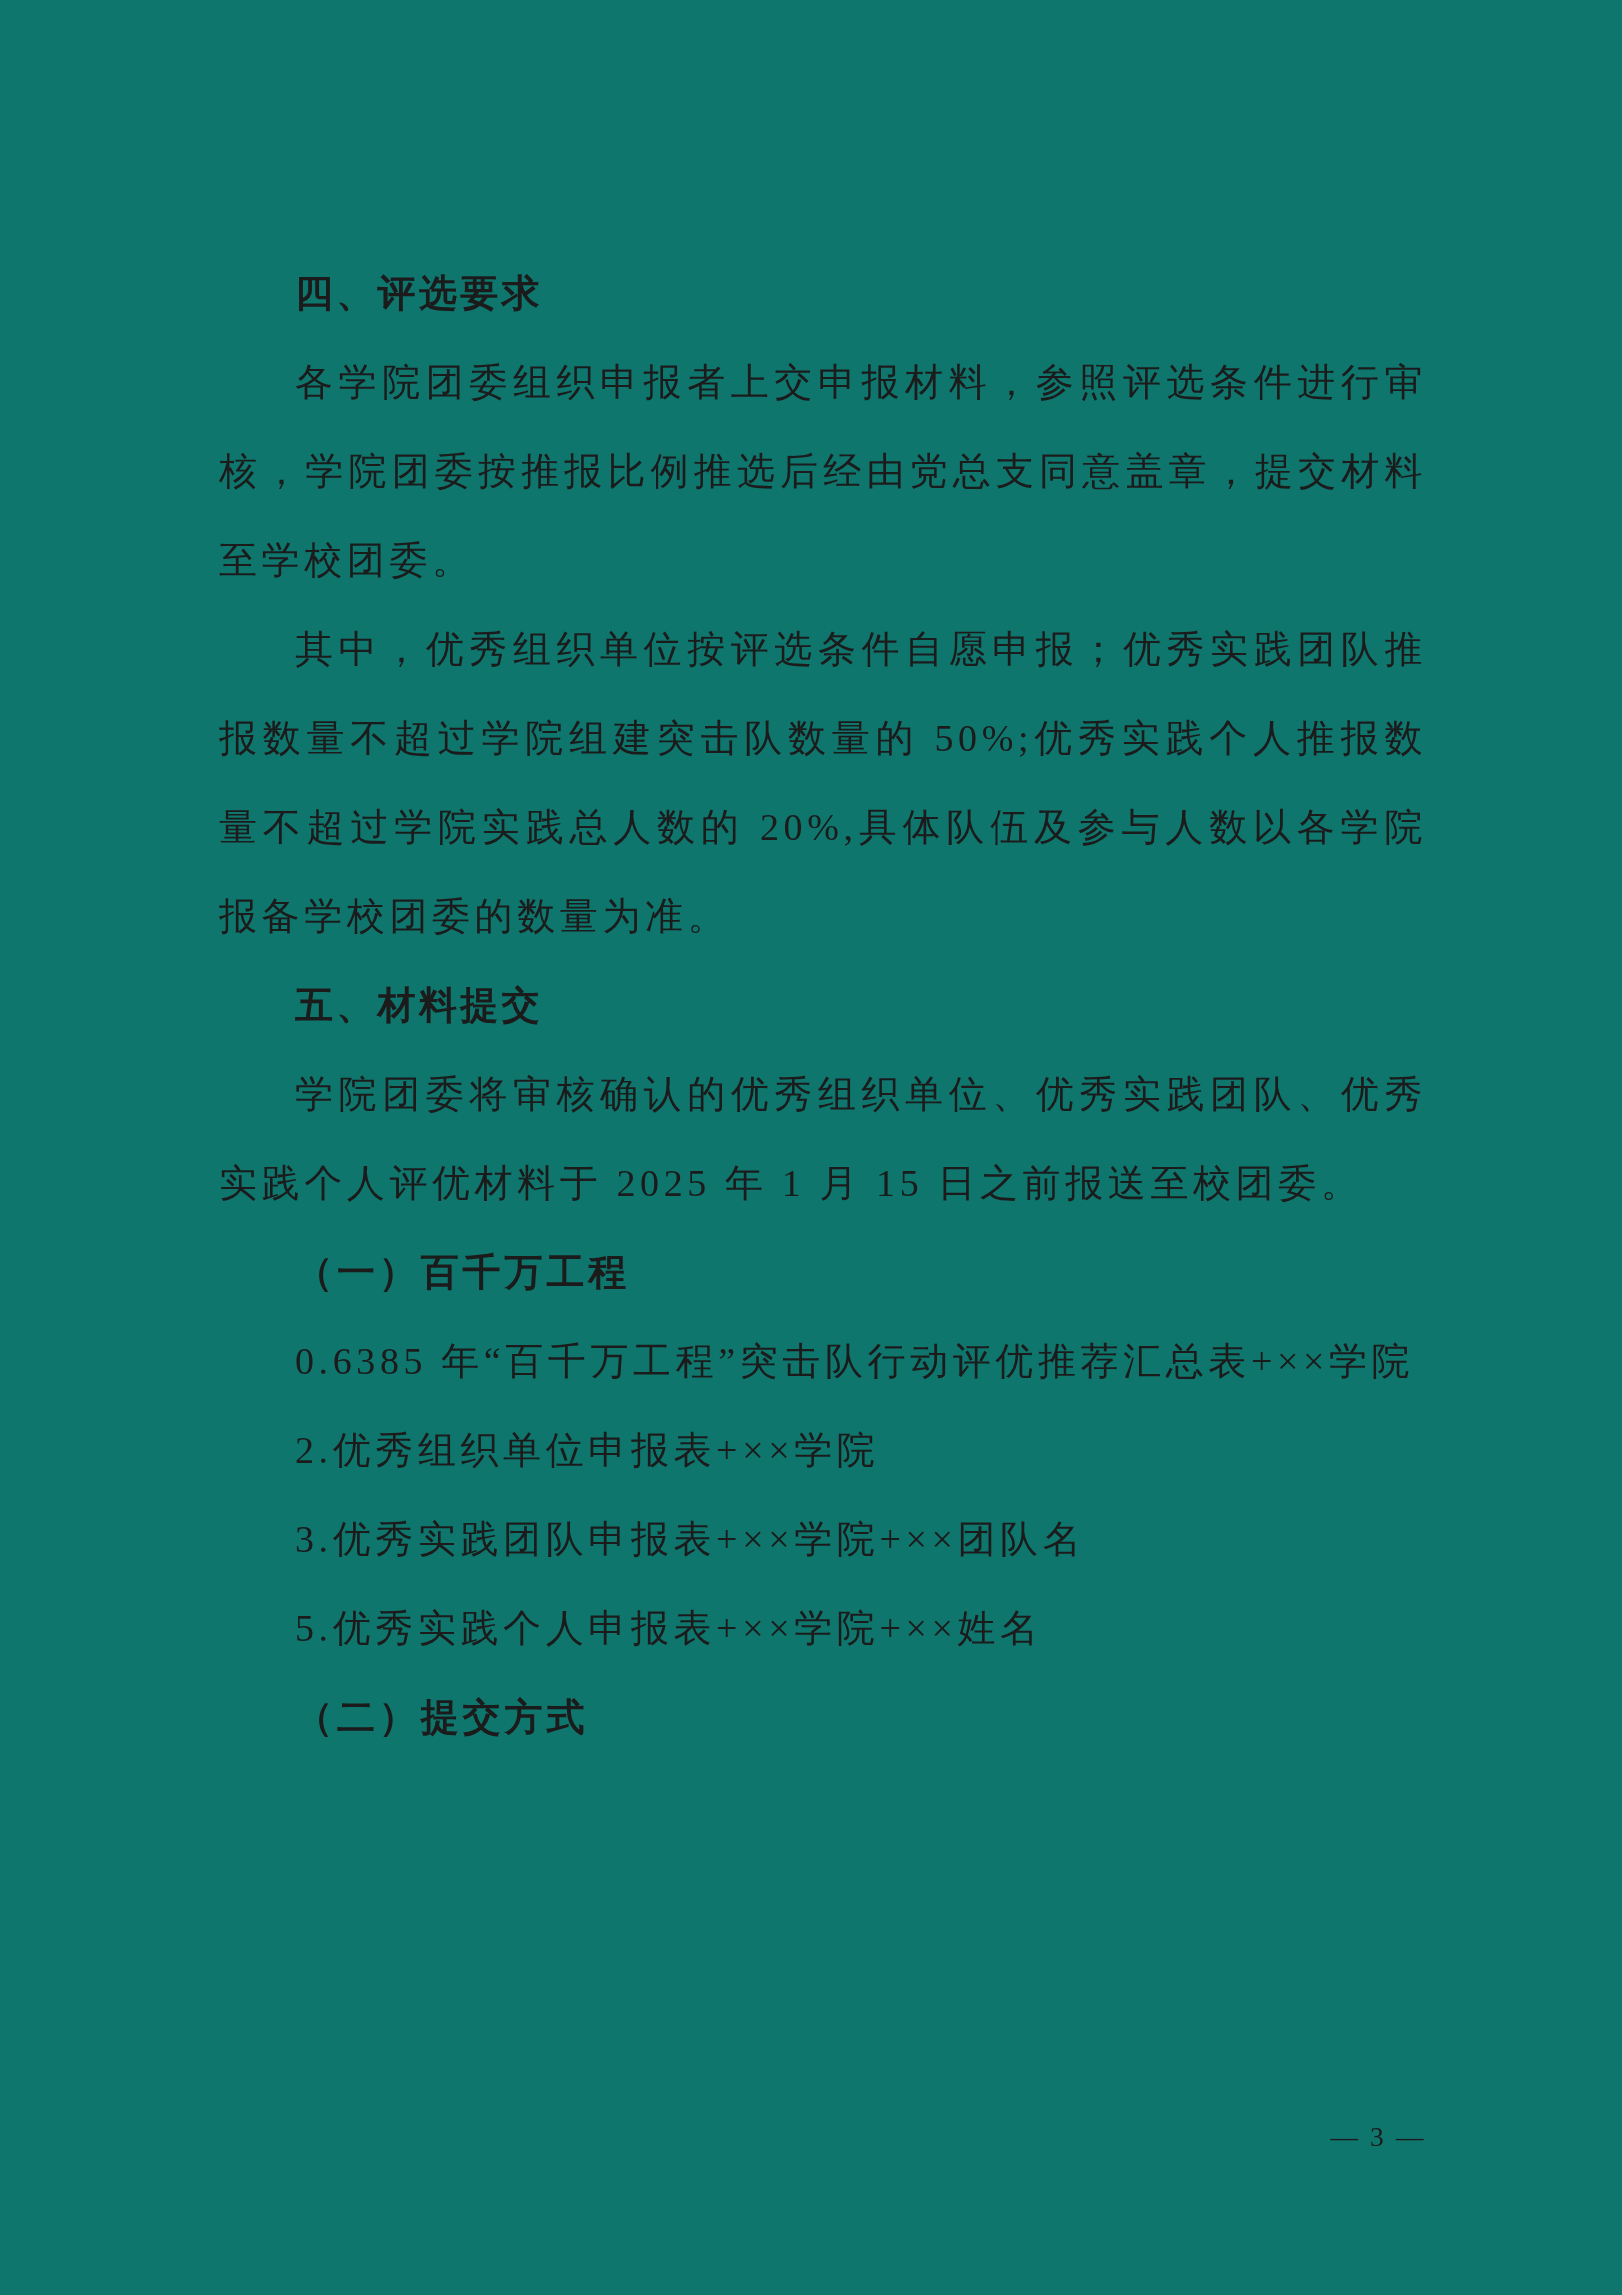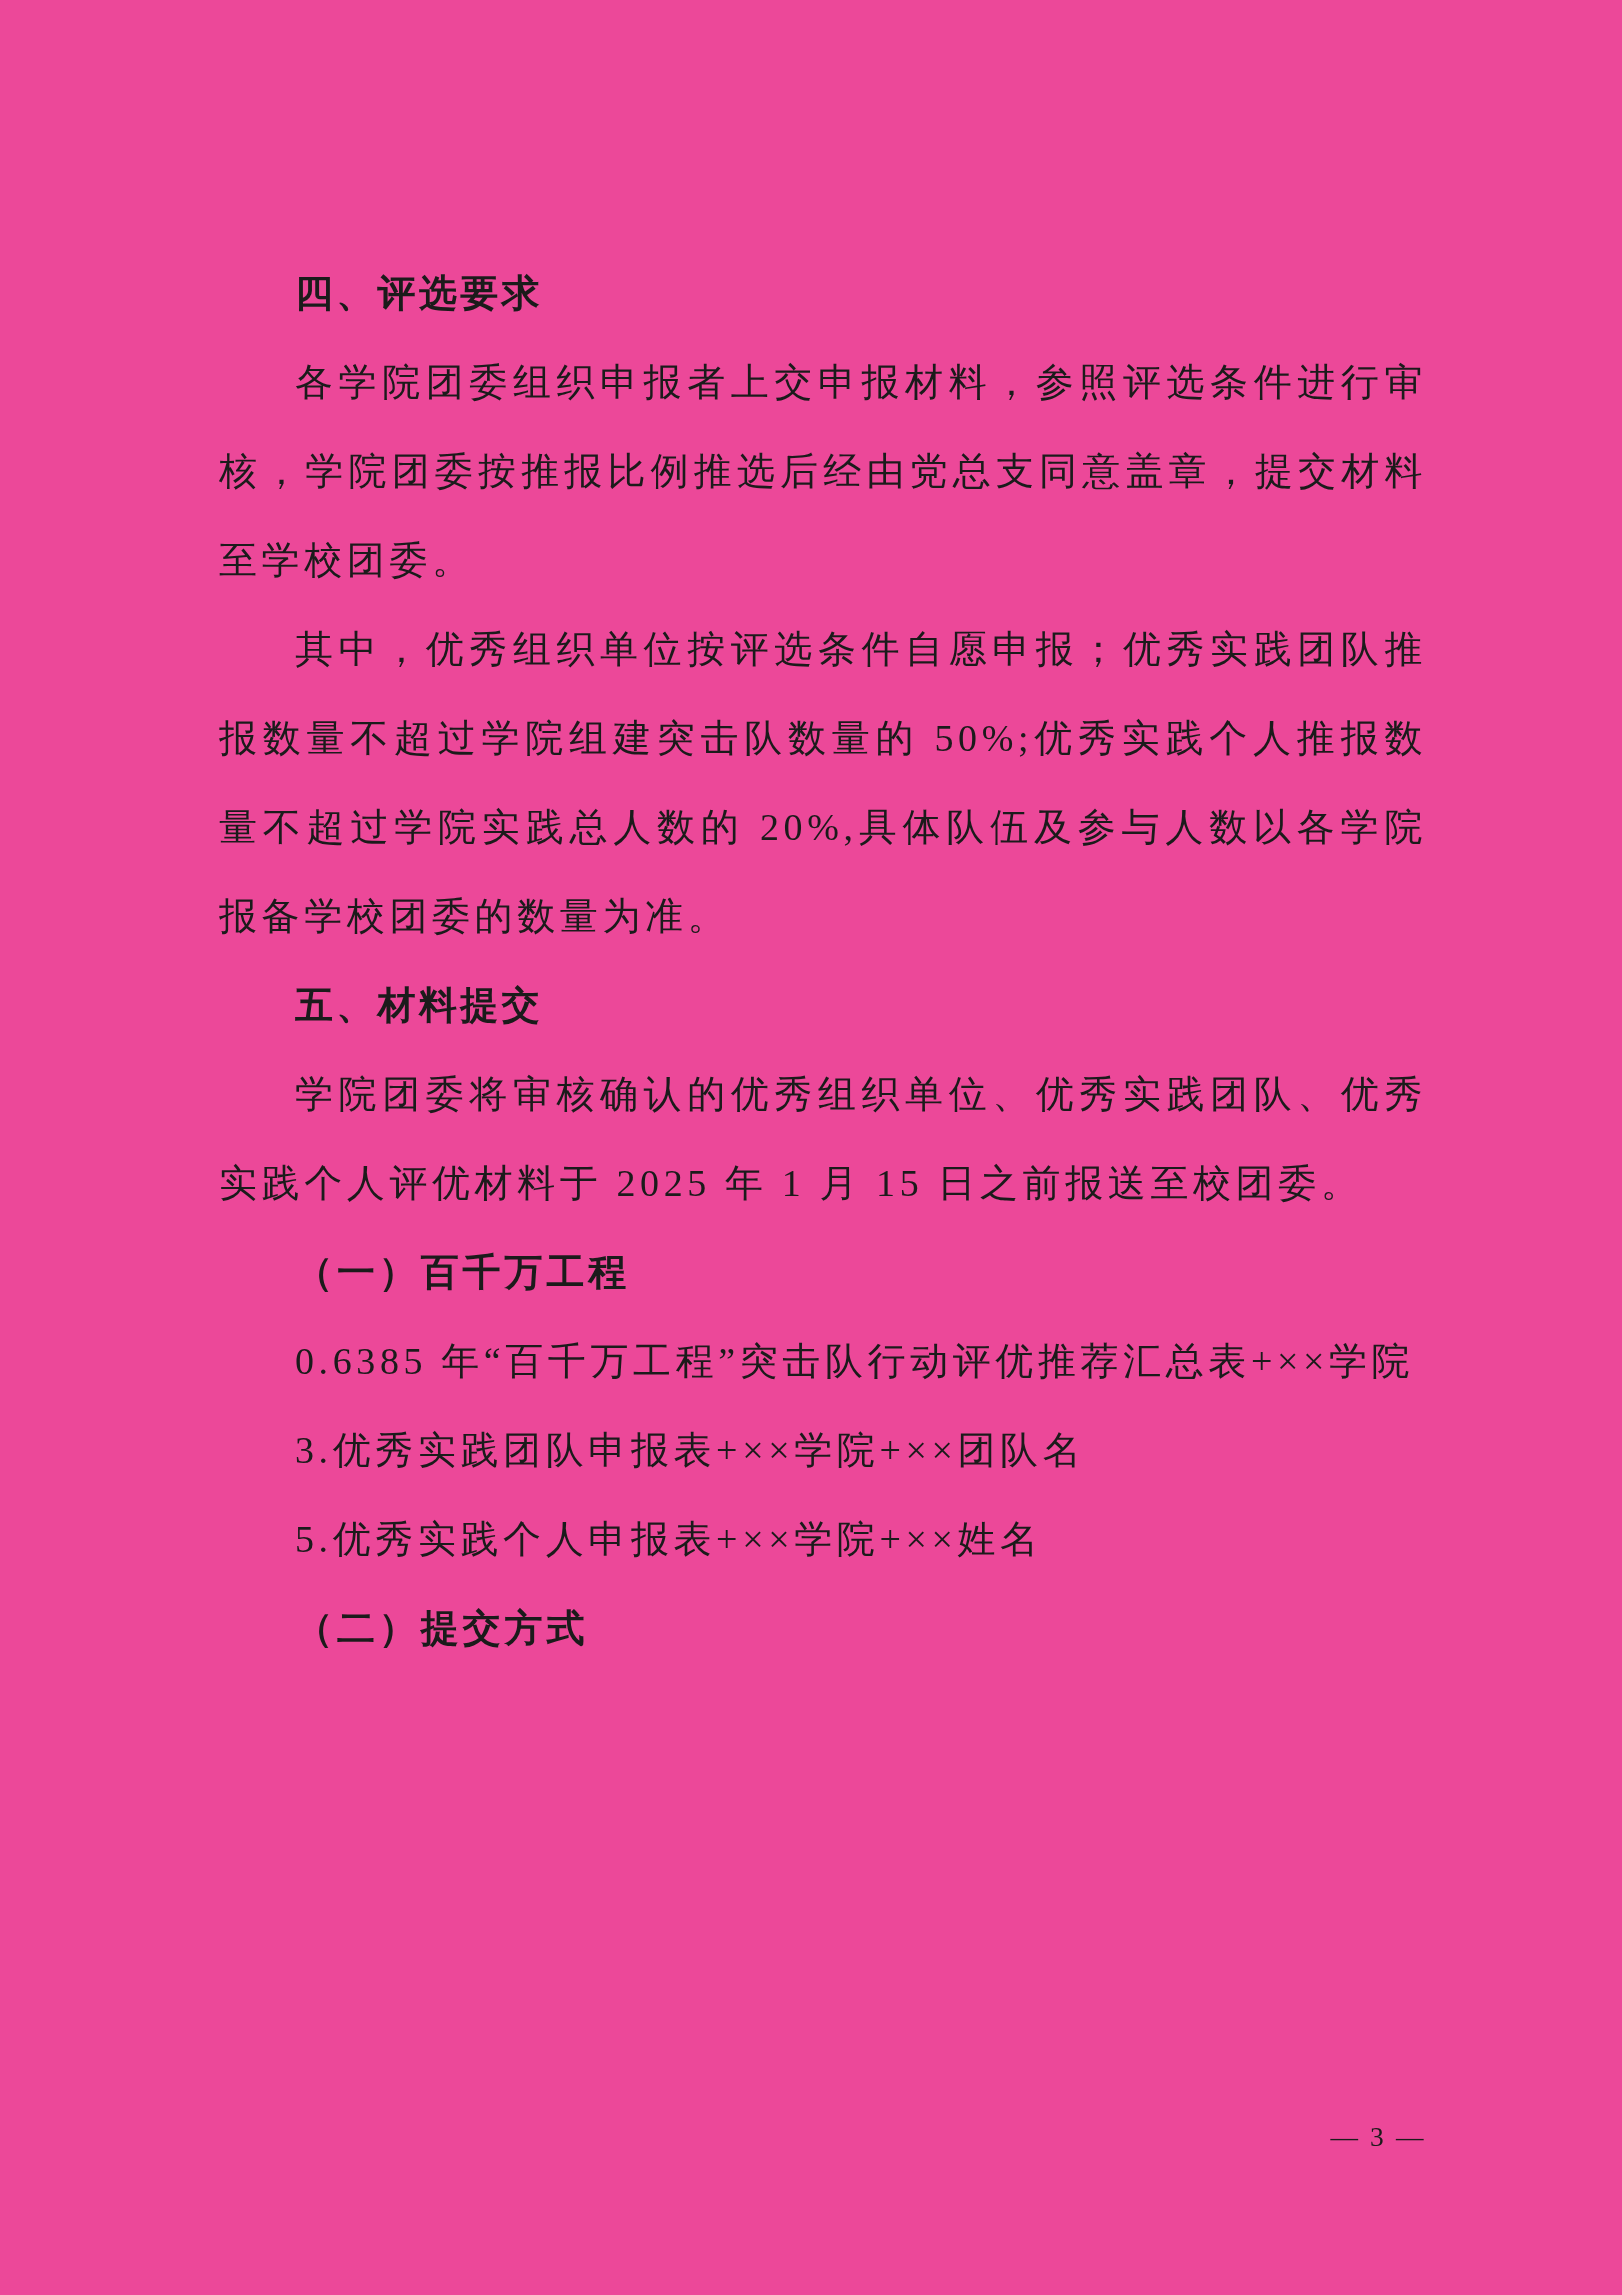--- a/index.html
+++ b/index.html
@@ -4,21 +4,21 @@
 <style>
   html, body {
     margin: 0;
     padding: 0;
     background: #ffffff;
   }
   .page {
     position: relative;
     width: 1622px;
     height: 2295px;
-    background: #ec4899;
+    background: #0f766e;
     overflow: hidden;
     font-family: "Liberation Serif", "DejaVu Serif", serif;
     color: #1b1b1b;
   }
   .content {
     position: absolute;
     left: 219px;
     top: 249px;
     width: 1208px;
     font-size: 38px;
@@ -61,20 +61,21 @@
 
 <div class="page">
   <div class="content">
     <p class="sec-heading indent">四、评选要求</p>
     <p class="body-text indent">各学院团委组织申报者上交申报材料，参照评选条件进行审核，学院团委按推报比例推选后经由党总支同意盖章，提交材料至学校团委。</p>
     <p class="body-text indent">其中，优秀组织单位按评选条件自愿申报；优秀实践团队推报数量不超过学院组建突击队数量的 50%;优秀实践个人推报数量不超过学院实践总人数的 20%,具体队伍及参与人数以各学院报备学校团委的数量为准。</p>
     <p class="sec-heading indent">五、材料提交</p>
     <p class="body-text indent">学院团委将审核确认的优秀组织单位、优秀实践团队、优秀实践个人评优材料于 2025 年 1 月 15 日之前报送至校团委。</p>
     <p class="sub-heading indent">（一）百千万工程</p>
     <p class="body-text indent">0.6385 年“百千万工程”突击队行动评优推荐汇总表+××学院</p>
+    <p class="body-text indent">2.优秀组织单位申报表+××学院</p>
     <p class="body-text indent">3.优秀实践团队申报表+××学院+××团队名</p>
     <p class="body-text indent">5.优秀实践个人申报表+××学院+××姓名</p>
     <p class="sub-heading indent">（二）提交方式</p>
   </div>
 
   <div class="page-number">— 3 —</div>
 </div>
 
 
 </body></html>

